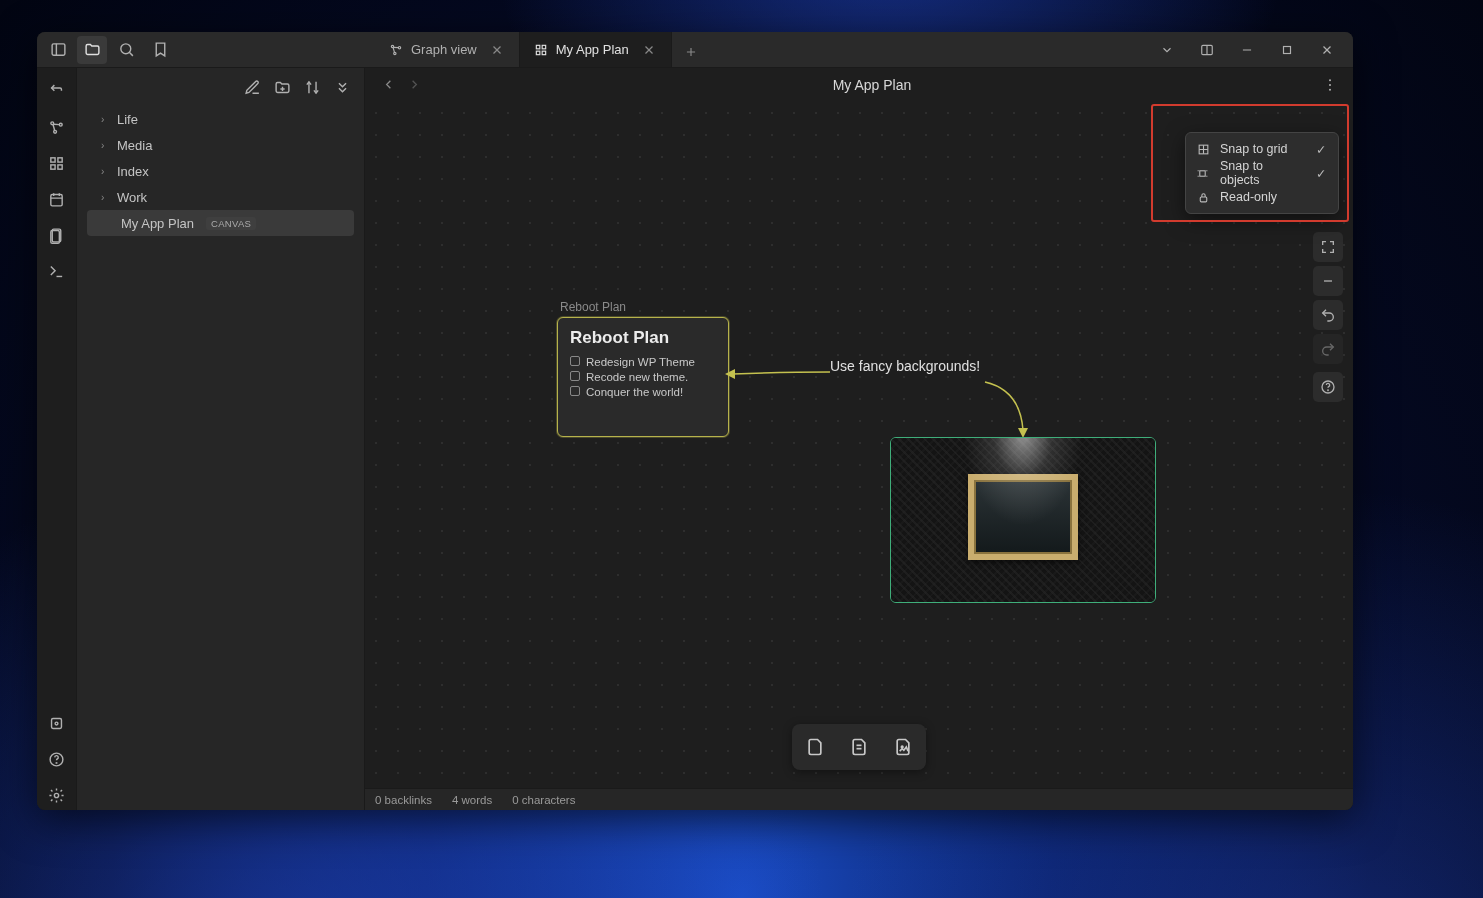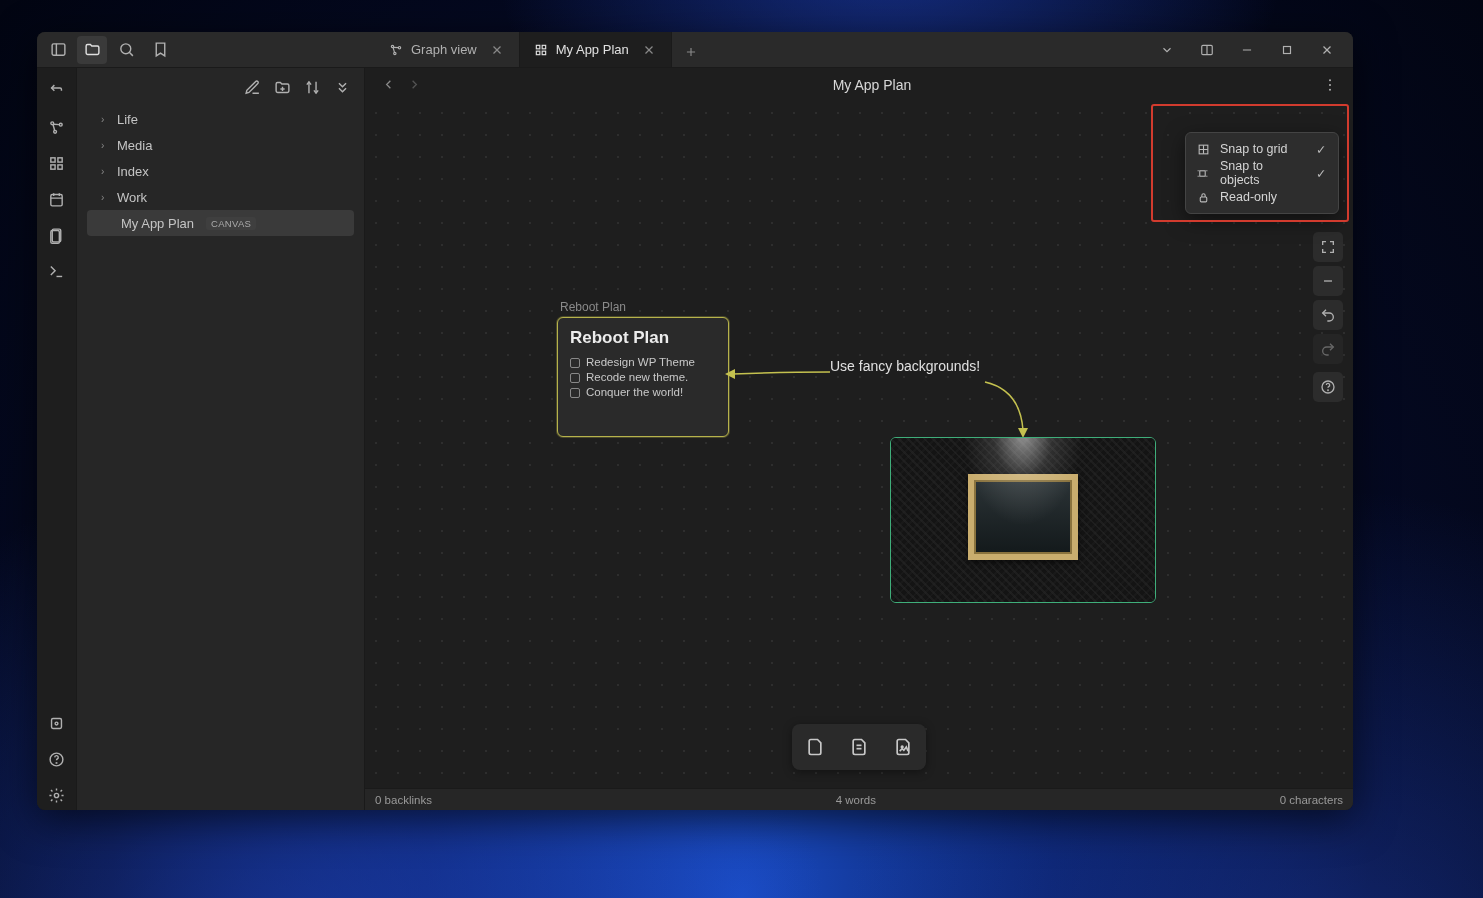--- a/index.html
+++ b/index.html
@@ -83,21 +83,21 @@
   position: absolute; border-radius: 6px; background: #2a2a2a;
   color: #d8d8d8;
 }
 .card-label { position: absolute; top: -18px; left: 2px; font-size: 12px; color: #8a8a8a; white-space: nowrap; }
 .note-card {
   left: 192px; top: 215px; width: 172px; height: 120px;
   border: 1px solid #b6b24b; box-shadow: 0 0 0 1px rgba(182,178,75,0.3);
   padding: 10px 12px;
 }
 .note-card h2 { font-size: 17px; font-weight: 700; color: #ececec; margin-bottom: 8px; }
-.note-card .task { display: flex; align-items: flex-end; gap: 6px; font-size: 11.5px; color: #c8c8c8;
+.note-card .task { display: flex; align-items: flex-start; gap: 6px; font-size: 11.5px; color: #c8c8c8;
   margin-bottom: 3px; }
 .note-card .task .cb { width: 10px; height: 10px; border: 1px solid #888; border-radius: 2px;
   background: transparent; flex-shrink: 0; }
 
 .text-card {
   left: 465px; top: 256px; width: 175px; font-size: 14px; color: #e0e0e0;
   background: transparent;
 }
 
 .img-card {
@@ -157,21 +157,21 @@
   background: #2d2d2d; border: 1px solid #444; border-radius: 6px;
   box-shadow: 0 6px 20px rgba(0,0,0,0.5); z-index: 15; padding: 4px 0;
 }
 .popup-item { display: flex; align-items: center; height: 24px; padding: 0 10px; gap: 10px;
   color: #d4d4d4; font-size: 12.5px; cursor: pointer; }
 .popup-item .ico { width: 14px; display: flex; justify-content: center; color: #bbb; }
 .popup-item .ico svg { width: 13px; height: 13px; }
 .popup-item .chk { margin-left: auto; width: 12px; color: #bbb; }
 
 .statusbar {
-  height: 22px; background: #262626; display: flex; align-items: center; justify-content: space-between;
+  height: 22px; background: #262626; display: flex; align-items: center; justify-content: flex-start;
   padding: 0 10px; gap: 20px; font-size: 11.5px; color: #9a9a9a; border-top: 1px solid #1a1a1a;
 }
 </style>
 </head>
 <body>
 
 <div class="desktop-swirl"></div>
 
 <div class="app-window">
 

